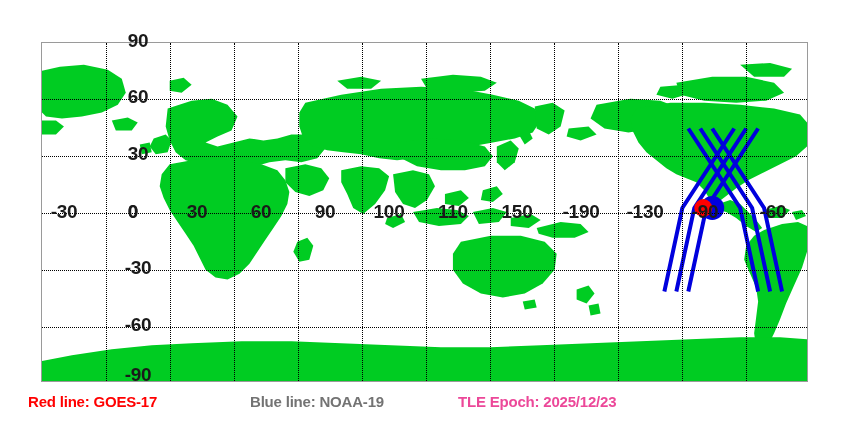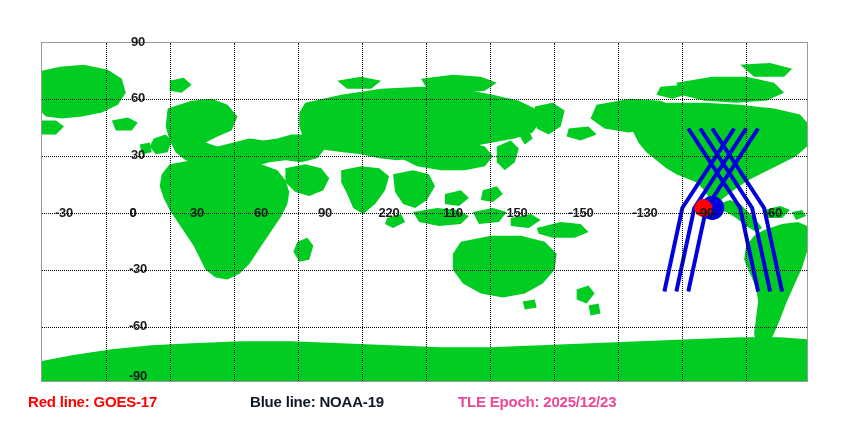--- a/index.html
+++ b/index.html
@@ -14,21 +14,21 @@
              overflow:hidden;}
   #map-canvas{position:absolute;left:0;top:0;width:100%;height:100%;}
   #map-canvas svg{display:block;width:100%;height:100%;}
 
   .grid-line{position:absolute;}
   .grid-v{width:0;border-left:1px dotted #000;top:0;bottom:0;}
   .grid-h{height:0;border-top:1px dotted #000;left:0;right:0;}
 
   
   .tick{position:absolute;font-family:"Liberation Sans",sans-serif;
-        font-size:13px;font-weight:bold;color:#1a1a1a;
+        font-size:19px;font-weight:bold;color:#1a1a1a;
         white-space:nowrap;letter-spacing:-0.3px;
         transform:translate(-50%,-50%);}
 
   
   #legend{position:absolute;left:0;top:392px;width:812px;height:30px;}
   .legend-item{position:absolute;font-size:15px;font-weight:bold;
                white-space:nowrap;line-height:20px;letter-spacing:-0.2px;}
   #legend-red{left:28px;top:0;}
   #legend-blue{left:250px;top:0;}
   #legend-epoch{left:458px;top:0;}
@@ -172,35 +172,35 @@
     <div class="grid-line grid-h" style="top:170px"></div>
     <div class="grid-line grid-h" style="top:227px"></div>
     <div class="grid-line grid-h" style="top:284px"></div>
   </div>
 
   <div class="tick" style="left:64px;top:212px">-30</div>
   <div class="tick" style="left:133px;top:212px">0</div>
   <div class="tick" style="left:197px;top:212px">30</div>
   <div class="tick" style="left:261px;top:212px">60</div>
   <div class="tick" style="left:325px;top:212px">90</div>
-  <div class="tick" style="left:389px;top:212px">220</div>
+  <div class="tick" style="left:389px;top:212px">100</div>
   <div class="tick" style="left:453px;top:212px">110</div>
   <div class="tick" style="left:517px;top:212px">150</div>
-  <div class="tick" style="left:581px;top:212px">-150</div>
+  <div class="tick" style="left:581px;top:212px">-190</div>
   <div class="tick" style="left:645px;top:212px">-130</div>
   <div class="tick" style="left:705px;top:212px">-90</div>
   <div class="tick" style="left:773px;top:212px">-60</div>
 
   <div class="tick" style="left:138px;top:41px">90</div>
   <div class="tick" style="left:138px;top:97px">60</div>
   <div class="tick" style="left:138px;top:154px">30</div>
   <div class="tick" style="left:133px;top:212px">0</div>
   <div class="tick" style="left:138px;top:268px">-30</div>
   <div class="tick" style="left:138px;top:325px">-60</div>
   <div class="tick" style="left:138px;top:375px">-90</div>
 
   <div id="legend">
     <div class="legend-item" id="legend-red" style="color:#ff0000">Red line: GOES-17</div>
-    <div class="legend-item" id="legend-blue" style="color:#0f172a">Blue line: NOAA-19</div>
+    <div class="legend-item" id="legend-blue" style="color:#737373">Blue line: NOAA-19</div>
     <div class="legend-item" id="legend-epoch" style="color:#ec4899">TLE Epoch: 2025/12/23</div>
   </div>
 
 </div>
 
 </body></html>

